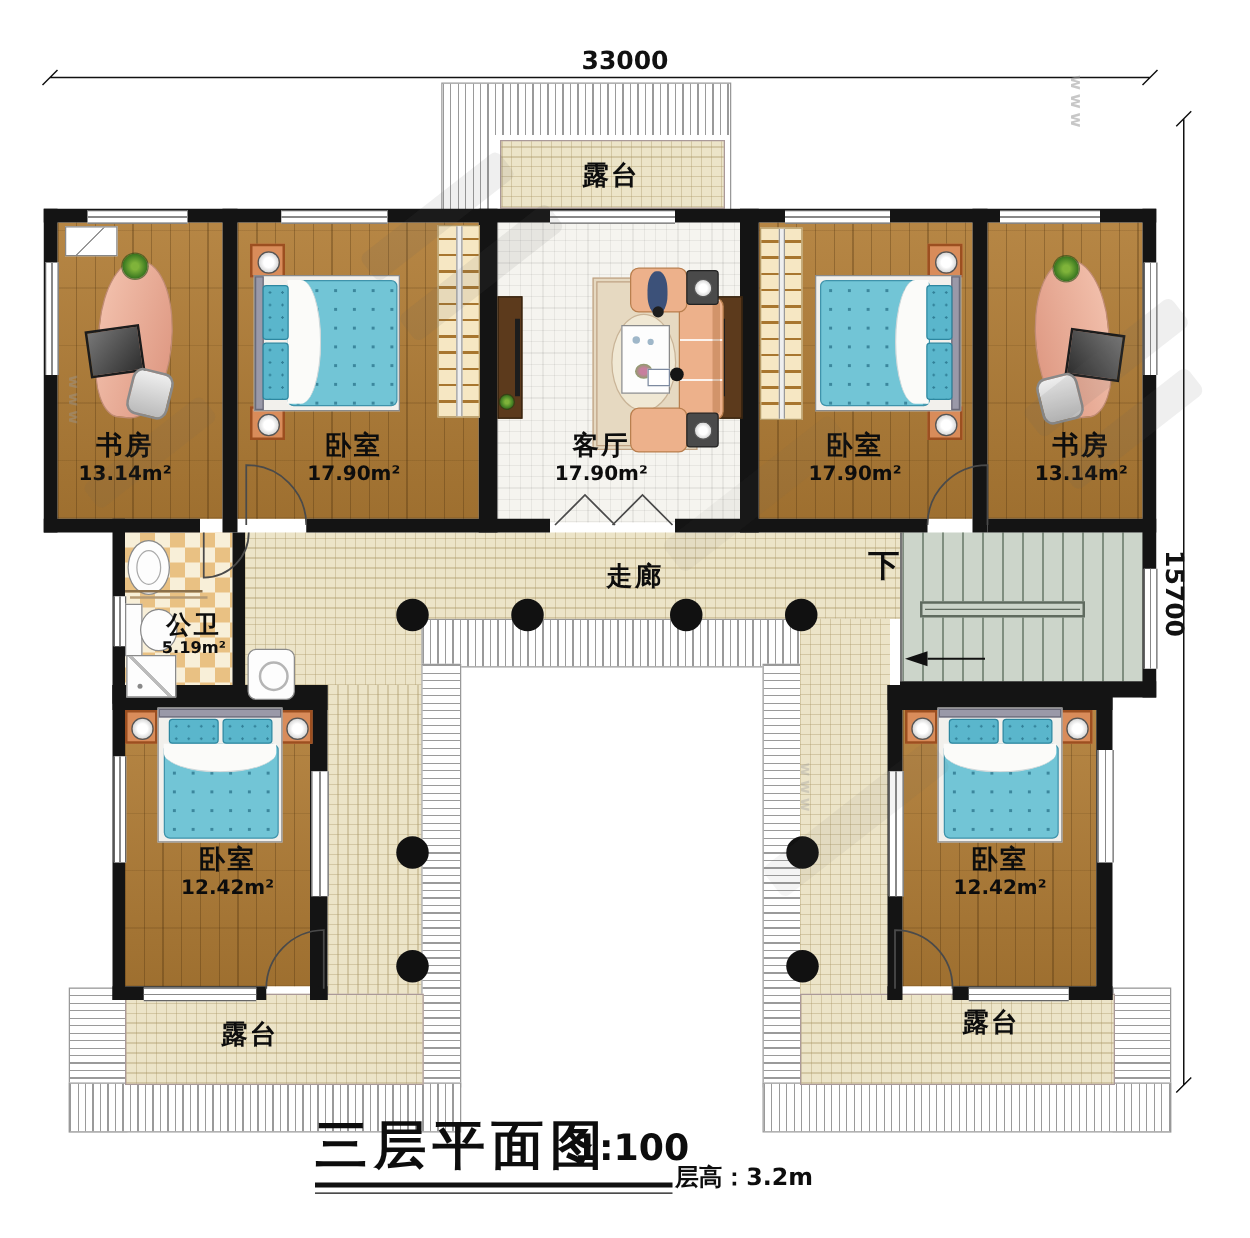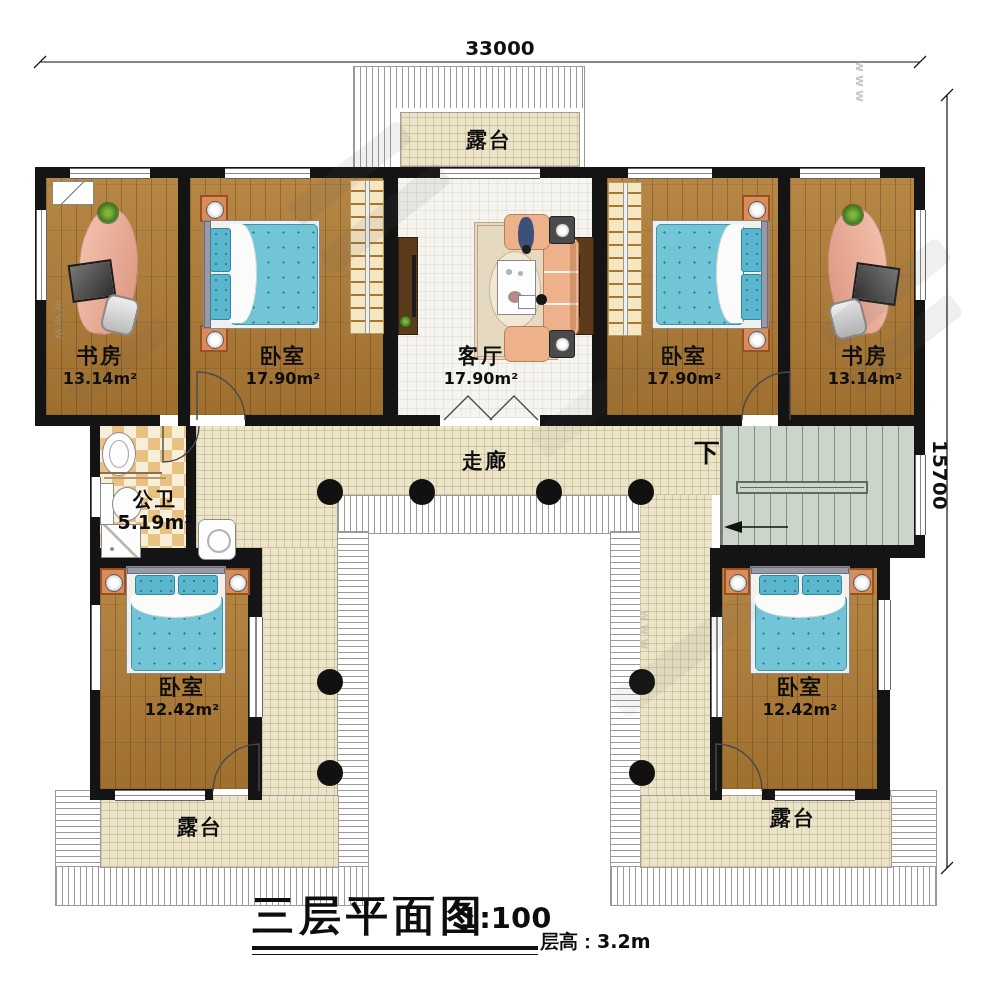--- a/index.html
+++ b/index.html
@@ -319,23 +319,23 @@
   <div class="rlabel" style="left:634px;top:344px;width:100px;">
     <div class="rname">卧室</div>
     <div class="rarea">17.90m²</div>
   </div>
   <div class="rlabel" style="left:815px;top:344px;width:100px;">
     <div class="rname">书房</div>
     <div class="rarea">13.14m²</div>
   </div>
   <div class="rlabel" style="left:110px;top:487px;width:90px;">
     <div class="rname" style="font-size:20px;">公卫</div>
-    <div class="rarea" style="font-size:19px;">5.19m²</div>
-  </div>
-  <div class="rlabel" style="left:440px;top:449px;width:90px;">
+    <div class="rarea" style="font-size:13px;">5.19m²</div>
+  </div>
+  <div class="rlabel" style="left:463px;top:449px;width:90px;">
     <div class="rname">走廊</div>
   </div>
   <div class="rlabel" style="left:690px;top:438px;width:36px;">
     <div class="rname" style="font-size:25px;">下</div>
   </div>
   <div class="rlabel" style="left:132px;top:675px;width:100px;">
     <div class="rname">卧室</div>
     <div class="rarea">12.42m²</div>
   </div>
   <div class="rlabel" style="left:750px;top:675px;width:100px;">

